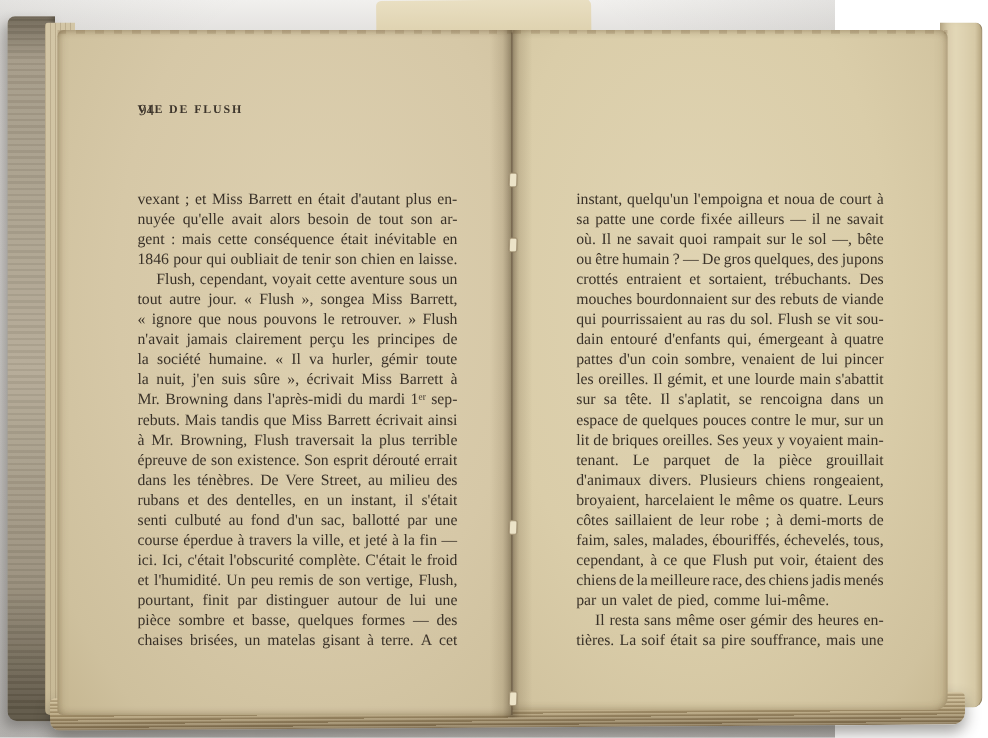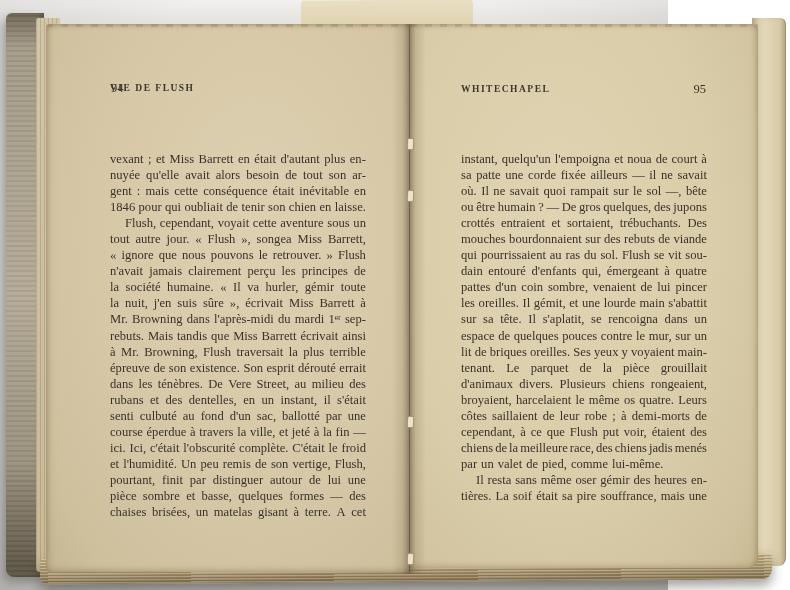--- a/index.html
+++ b/index.html
@@ -162,42 +162,39 @@
           <div class="line"><span>course</span><span>éperdue</span><span>à</span><span>travers</span><span>la</span><span>ville,</span><span>et</span><span>jeté</span><span>à</span><span>la</span><span>fin</span><span>—</span></div>
           <div class="line"><span>ici.</span><span>Ici,</span><span>c'était</span><span>l'obscurité</span><span>complète.</span><span>C'était</span><span>le</span><span>froid</span></div>
           <div class="line"><span>et</span><span>l'humidité.</span><span>Un</span><span>peu</span><span>remis</span><span>de</span><span>son</span><span>vertige,</span><span>Flush,</span></div>
           <div class="line"><span>pourtant,</span><span>finit</span><span>par</span><span>distinguer</span><span>autour</span><span>de</span><span>lui</span><span>une</span></div>
           <div class="line"><span>pièce</span><span>sombre</span><span>et</span><span>basse,</span><span>quelques</span><span>formes</span><span>—</span><span>des</span></div>
           <div class="line"><span>chaises</span><span>brisées,</span><span>un</span><span>matelas</span><span>gisant</span><span>à</span><span>terre.</span><span>A</span><span>cet</span></div>
         </div>
     </div>
 
     <div class="page page-right">
-      <div class="page-header">
-        <span class="running-title">WHITECHAPEL</span>
-        <span class="page-num right">95</span>
-      </div>
       <div class="page-body">
           <div class="line"><span>instant,</span><span>quelqu'un</span><span>l'empoigna</span><span>et</span><span>noua</span><span>de</span><span>court</span><span>à</span></div>
           <div class="line"><span>sa</span><span>patte</span><span>une</span><span>corde</span><span>fixée</span><span>ailleurs</span><span>—</span><span>il</span><span>ne</span><span>savait</span></div>
           <div class="line"><span>où.</span><span>Il</span><span>ne</span><span>savait</span><span>quoi</span><span>rampait</span><span>sur</span><span>le</span><span>sol</span><span>—,</span><span>bête</span></div>
           <div class="line"><span>ou</span><span>être</span><span>humain</span><span>?</span><span>—</span><span>De</span><span>gros</span><span>quelques,</span><span>des</span><span>jupons</span></div>
           <div class="line"><span>crottés</span><span>entraient</span><span>et</span><span>sortaient,</span><span>trébuchants.</span><span>Des</span></div>
           <div class="line"><span>mouches</span><span>bourdonnaient</span><span>sur</span><span>des</span><span>rebuts</span><span>de</span><span>viande</span></div>
           <div class="line"><span>qui</span><span>pourrissaient</span><span>au</span><span>ras</span><span>du</span><span>sol.</span><span>Flush</span><span>se</span><span>vit</span><span>sou-</span></div>
           <div class="line"><span>dain</span><span>entouré</span><span>d'enfants</span><span>qui,</span><span>émergeant</span><span>à</span><span>quatre</span></div>
           <div class="line"><span>pattes</span><span>d'un</span><span>coin</span><span>sombre,</span><span>venaient</span><span>de</span><span>lui</span><span>pincer</span></div>
           <div class="line"><span>les</span><span>oreilles.</span><span>Il</span><span>gémit,</span><span>et</span><span>une</span><span>lourde</span><span>main</span><span>s'abattit</span></div>
           <div class="line"><span>sur</span><span>sa</span><span>tête.</span><span>Il</span><span>s'aplatit,</span><span>se</span><span>rencoigna</span><span>dans</span><span>un</span></div>
           <div class="line"><span>espace</span><span>de</span><span>quelques</span><span>pouces</span><span>contre</span><span>le</span><span>mur,</span><span>sur</span><span>un</span></div>
           <div class="line"><span>lit</span><span>de</span><span>briques</span><span>oreilles.</span><span>Ses</span><span>yeux</span><span>y</span><span>voyaient</span><span>main-</span></div>
           <div class="line"><span>tenant.</span><span>Le</span><span>parquet</span><span>de</span><span>la</span><span>pièce</span><span>grouillait</span></div>
           <div class="line"><span>d'animaux</span><span>divers.</span><span>Plusieurs</span><span>chiens</span><span>rongeaient,</span></div>
           <div class="line"><span>broyaient,</span><span>harcelaient</span><span>le</span><span>même</span><span>os</span><span>quatre.</span><span>Leurs</span></div>
           <div class="line"><span>côtes</span><span>saillaient</span><span>de</span><span>leur</span><span>robe</span><span>;</span><span>à</span><span>demi-morts</span><span>de</span></div>
+          <div class="line"><span>faim,</span><span>sales,</span><span>malades,</span><span>ébouriffés,</span><span>échevelés,</span><span>tous,</span></div>
           <div class="line"><span>cependant,</span><span>à</span><span>ce</span><span>que</span><span>Flush</span><span>put</span><span>voir,</span><span>étaient</span><span>des</span></div>
           <div class="line"><span>chiens</span><span>de</span><span>la</span><span>meilleure</span><span>race,</span><span>des</span><span>chiens</span><span>jadis</span><span>menés</span></div>
           <div class="line end"><span>par</span><span>un</span><span>valet</span><span>de</span><span>pied,</span><span>comme</span><span>lui-même.</span></div>
           <div class="line indent"><span>Il</span><span>resta</span><span>sans</span><span>même</span><span>oser</span><span>gémir</span><span>des</span><span>heures</span><span>en-</span></div>
           <div class="line"><span>tières.</span><span>La</span><span>soif</span><span>était</span><span>sa</span><span>pire</span><span>souffrance,</span><span>mais</span><span>une</span></div>
         </div>
     </div>
 
     <div class="gutter"></div>
     <div class="gutter-line"></div>

